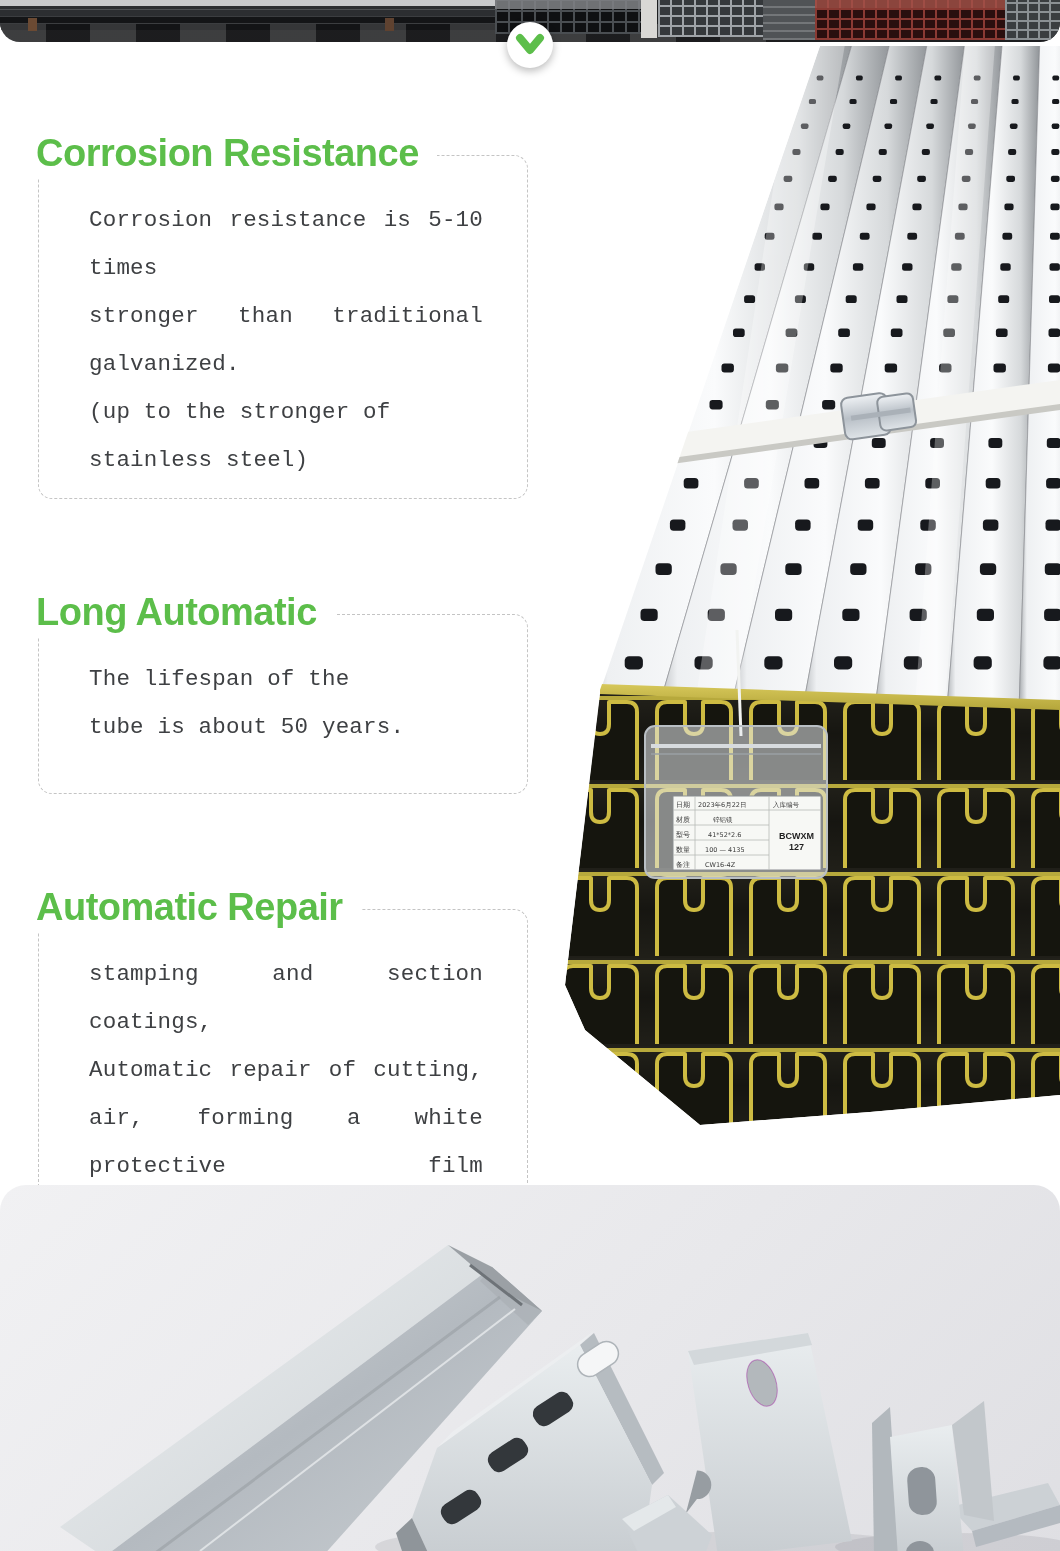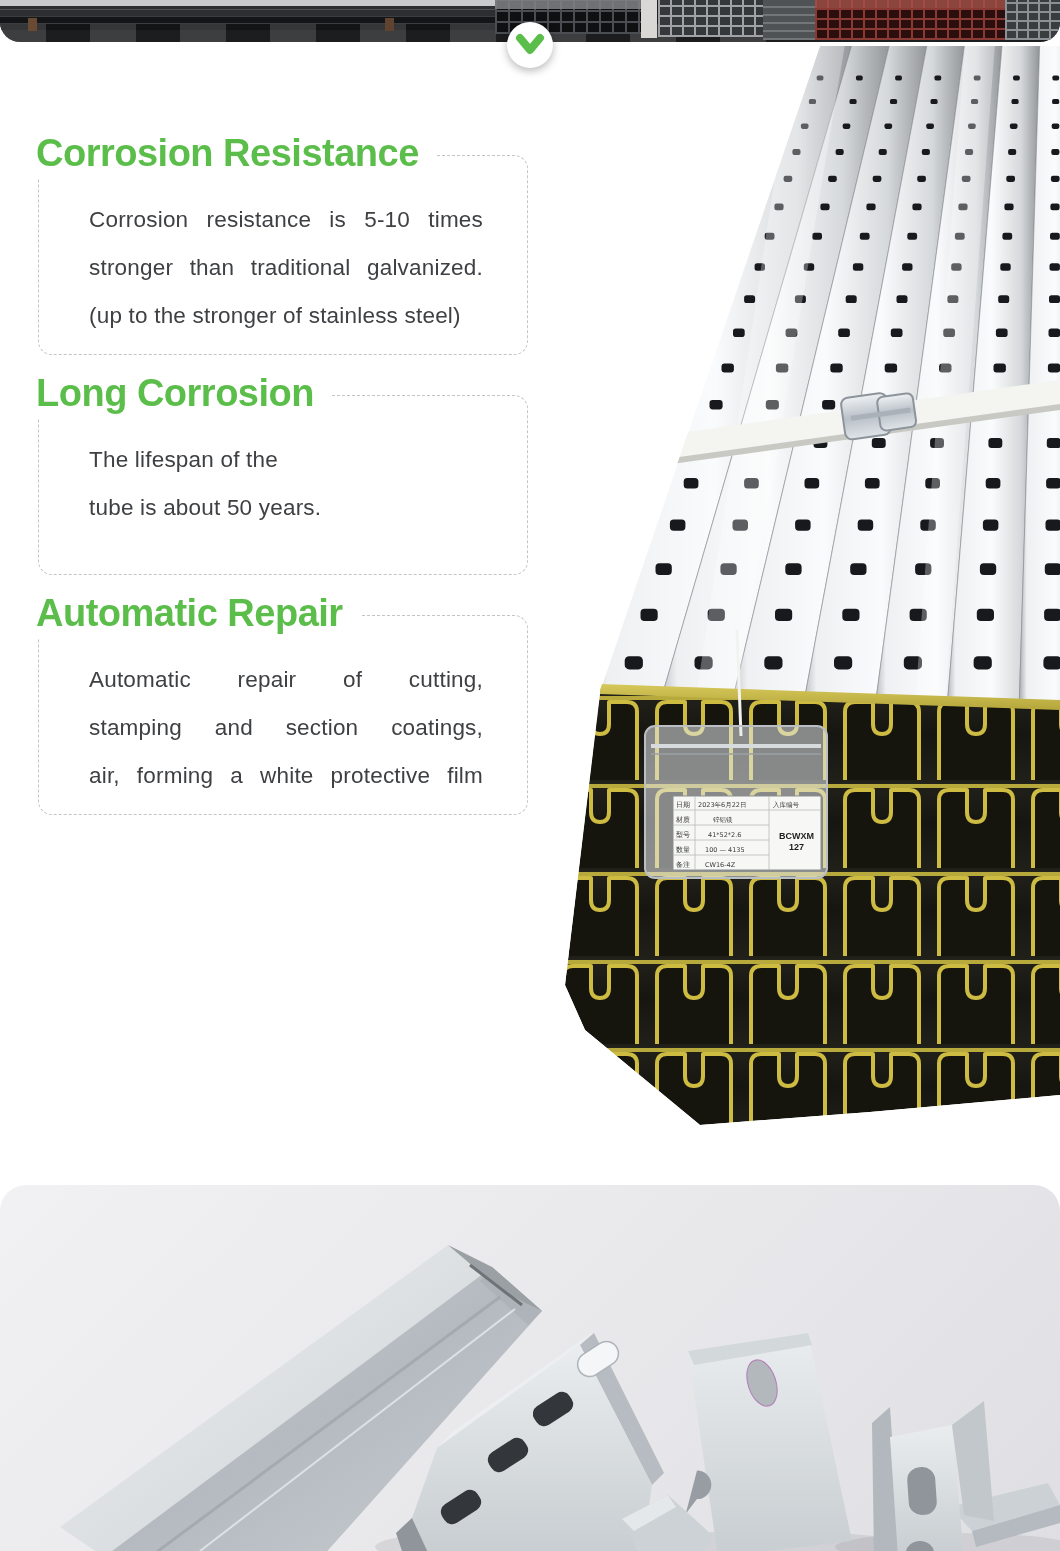--- a/index.html
+++ b/index.html
@@ -37,28 +37,28 @@
     background-image:repeating-linear-gradient(90deg,#8b9094 0 2px,transparent 2px 11px),
                      repeating-linear-gradient(0deg,#8b9094 0 2px,transparent 2px 9px);}
 
   
   .scroll-btn{position:absolute;left:507px;top:22px;width:46px;height:46px;border-radius:50%;
     background:#ffffff;box-shadow:0 3px 8px rgba(0,0,0,.28);z-index:6;
     display:flex;align-items:center;justify-content:center;cursor:pointer;border:none;}
 
   
   .features{position:absolute;left:38px;top:155px;width:490px;}
-  .feature{position:relative;margin-bottom:40px;}
+  .feature{position:relative;margin-bottom:115px;}
   .feature-box{border:1px dashed #c4c4c4;border-radius:14px;padding:40px 44px 14px 50px;
     box-sizing:border-box;min-height:180px;}
   .feature-heading{position:absolute;top:-24px;left:-4px;background:#ffffff;
     padding:0 18px 4px 2px;color:#5CBE4A;font-size:38px;font-weight:bold;
     letter-spacing:-0.5px;line-height:44px;white-space:nowrap;z-index:2;}
   .body-line{display:block;font-size:22.5px;color:#3E4043;line-height:48px;
-    letter-spacing:.2px;text-align:left;}
+    letter-spacing:.2px;text-align:left;font-family:Liberation Mono, monospace;}
   .body-line.j{text-align:justify;text-align-last:justify;}
 
   
   .photo-top{position:absolute;left:545px;top:44px;width:515px;height:1084px;}
   .photo-bottom{position:absolute;left:0;top:1185px;width:1060px;height:366px;
     border-radius:26px 26px 0 0;overflow:hidden;
     background:linear-gradient(135deg,#f1f1f3 0%,#e8e8eb 55%,#dfdfe3 100%);}
   svg{display:block;}
   .lbl-txt{font-family:"DejaVu Sans",sans-serif;fill:#3a3a3a;}
   .lbl-code{font-family:"Liberation Sans",sans-serif;font-weight:bold;fill:#1e1e1e;}
@@ -94,32 +94,32 @@
   <div class="feature">
     <div class="feature-heading">Corrosion Resistance</div>
     <div class="feature-box">
       <span class="body-line j">Corrosion resistance is 5-10 times</span>
       <span class="body-line j">stronger than traditional galvanized.</span>
       <span class="body-line">(up to the stronger of stainless steel)</span>
     </div>
   </div>
 
   <div class="feature">
-    <div class="feature-heading">Long Corrosion</div>
+    <div class="feature-heading">Long Automatic</div>
     <div class="feature-box">
       <span class="body-line">The lifespan of the</span>
       <span class="body-line">tube is about 50 years.</span>
     </div>
   </div>
 
   <div class="feature">
     <div class="feature-heading">Automatic Repair</div>
     <div class="feature-box">
+      <span class="body-line j">stamping and section coatings,</span>
       <span class="body-line j">Automatic repair of cutting,</span>
-      <span class="body-line j">stamping and section coatings,</span>
       <span class="body-line j">air, forming a white protective film</span>
     </div>
   </div>
 </div>
 
 <div class="photo-top">
 <svg width="515" height="1084" viewBox="0 0 515 1084">
   <defs>
     <linearGradient id="stripG" x1="0" y1="0" x2="1" y2="0">
       <stop offset="0" stop-color="#9ea2a6"></stop>

